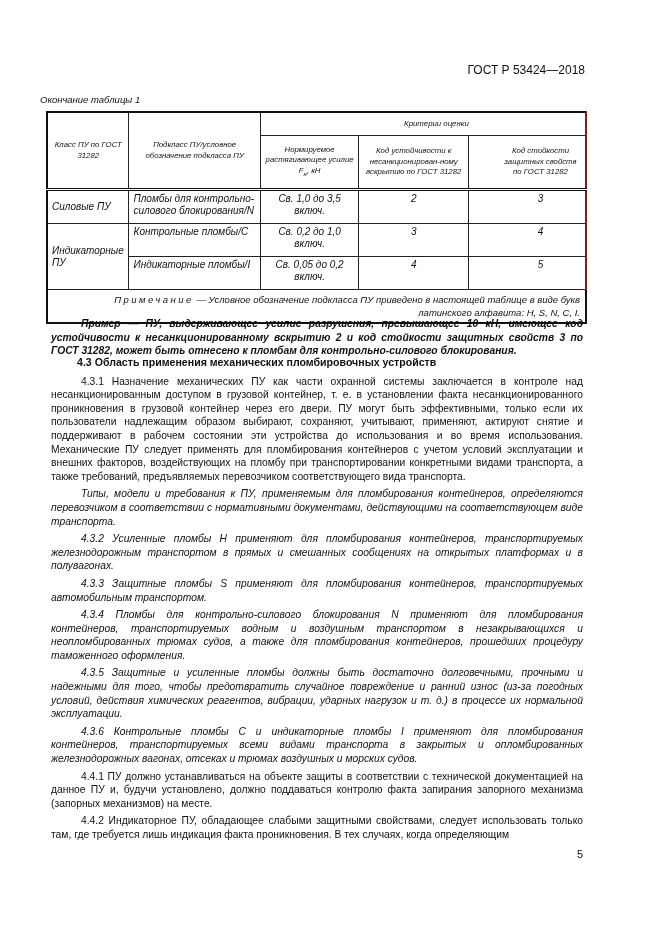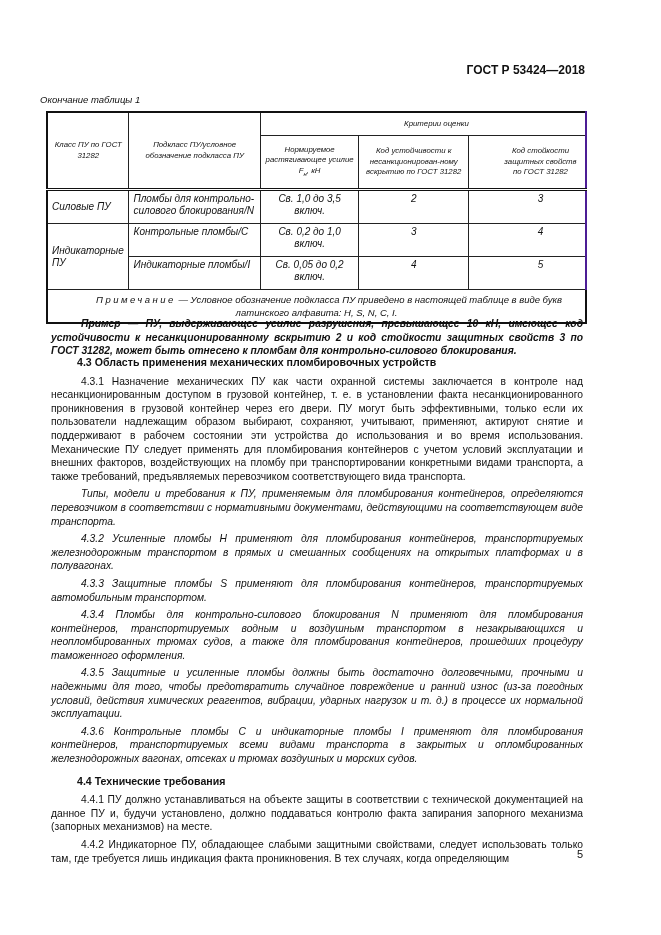--- a/index.html
+++ b/index.html
@@ -1,31 +1,31 @@
 <!DOCTYPE html>
 <html><head>
 <meta charset="utf-8">
 <style>
   html, body { margin: 0; padding: 0; background: #ffffff; }
   body { width: 661px; height: 935px; position: relative; overflow: hidden;
          font-family: "Liberation Sans", sans-serif; color: #111; }
-  .hdr { position: absolute; top: 63px; right: 76px; font-weight: bold; font-size: 12px; }
+  .hdr { position: absolute; top: 63px; right: 76px; font-weight: normal; font-size: 12px; }
   .caption { position: absolute; top: 94px; left: 40px; font-style: italic; font-size: 9.5px; }
   table.t { position: absolute; top: 111px; left: 46px; width: 541px;
             border-collapse: collapse; font-style: italic; font-size: 9.5px; }
   table.t td { border: 1px solid #222; text-align: center; vertical-align: top; padding: 2px 4px; line-height: 12px; }
   table.t .outer-top td { border-top: 2px solid #111; }
   table.t td.first { border-left: 2px solid #111; }
-  table.t td.last { border-right: 2px solid #4c1d95; padding-left: 31px; }
+  table.t td.last { border-right: 2px solid #7f1d1d; padding-left: 31px; }
   table.t .hd td { font-size: 7.8px; line-height: 10.5px; vertical-align: middle; }
   table.t .hd-row2 td { border-bottom: 3px double #111; }
   table.t .body td { font-size: 10px; line-height: 12px; }
   table.t td.left { text-align: left; }
   table.t td.midv { vertical-align: middle; }
-  table.t tr.note td { text-align: center; font-size: 9.5px; line-height: 13px;
+  table.t tr.note td { text-align: right; font-size: 9.5px; line-height: 13px;
                        border-left: 2px solid #111; border-right: 2px solid #111; border-bottom: 2px solid #111; padding: 3px 5px; }
   .spaced { letter-spacing: 2.5px; }
   sub { font-size: 6px; }
   .text { position: absolute; left: 47px; width: 540px; font-size: 10.3px; line-height: 13.6px; text-align: justify; }
   .p { text-indent: 30px; margin: 4px; }
   .it { font-style: italic; }
   .bi { font-style: italic; font-weight: bold; }
   .sec { font-weight: bold; font-size: 10.6px; margin: 0; padding-left: 30px; }
   .pagenum { position: absolute; top: 848px; right: 78px; font-size: 11px; }
 </style>
@@ -86,18 +86,17 @@
 
 <div class="text" style="top:356px;">
   <p class="sec" style="margin-bottom:5px;">4.3 Область применения механических пломбировочных устройств</p>
   <p class="p">4.3.1 Назначение механических ПУ как части охранной системы заключается в контроле над несанкционированным доступом в грузовой контейнер, т. е. в установлении факта несанкционированного проникновения в грузовой контейнер через его двери. ПУ могут быть эффективными, только если их пользователи надлежащим образом выбирают, сохраняют, учитывают, применяют, актируют снятие и поддерживают в рабочем состоянии эти устройства до использования и во время использования. Механические ПУ следует применять для пломбирования контейнеров с учетом условий эксплуатации и внешних факторов, воздействующих на пломбу при транспортировании конкретными видами транспорта, а также требований, предъявляемых перевозчиком соответствующего вида транспорта.</p>
   <p class="p it">Типы, модели и требования к ПУ, применяемым для пломбирования контейнеров, определяются перевозчиком в соответствии с нормативными документами, действующими на соответствующем виде транспорта.</p>
   <p class="p it">4.3.2 Усиленные пломбы H применяют для пломбирования контейнеров, транспортируемых железнодорожным транспортом в прямых и смешанных сообщениях на открытых платформах и в полувагонах.</p>
   <p class="p it">4.3.3 Защитные пломбы S применяют для пломбирования контейнеров, транспортируемых автомобильным транспортом.</p>
   <p class="p it">4.3.4 Пломбы для контрольно-силового блокирования N применяют для пломбирования контейнеров, транспортируемых водным и воздушным транспортом в незакрывающихся и неопломбированных трюмах судов, а также для пломбирования контейнеров, прошедших процедуру таможенного оформления.</p>
   <p class="p it">4.3.5 Защитные и усиленные пломбы должны быть достаточно долговечными, прочными и надежными для того, чтобы предотвратить случайное повреждение и ранний износ (из-за погодных условий, действия химических реагентов, вибрации, ударных нагрузок и т. д.) в процессе их нормальной эксплуатации.</p>
   <p class="p it">4.3.6 Контрольные пломбы С и индикаторные пломбы I применяют для пломбирования контейнеров, транспортируемых всеми видами транспорта в закрытых и опломбированных железнодорожных вагонах, отсеках и трюмах воздушных и морских судов.</p>
-  <p class="sec" style="margin-top:9px;margin-bottom:5px;">4.4 Технические требования</p>
   <p class="p">4.4.1 ПУ должно устанавливаться на объекте защиты в соответствии с технической документацией на данное ПУ и, будучи установлено, должно поддаваться контролю факта запирания запорного механизма (запорных механизмов) на месте.</p>
   <p class="p">4.4.2 Индикаторное ПУ, обладающее слабыми защитными свойствами, следует использовать только там, где требуется лишь индикация факта проникновения. В тех случаях, когда определяющим</p>
 </div>
 
 <div class="pagenum">5</div>
 
 </body></html>

